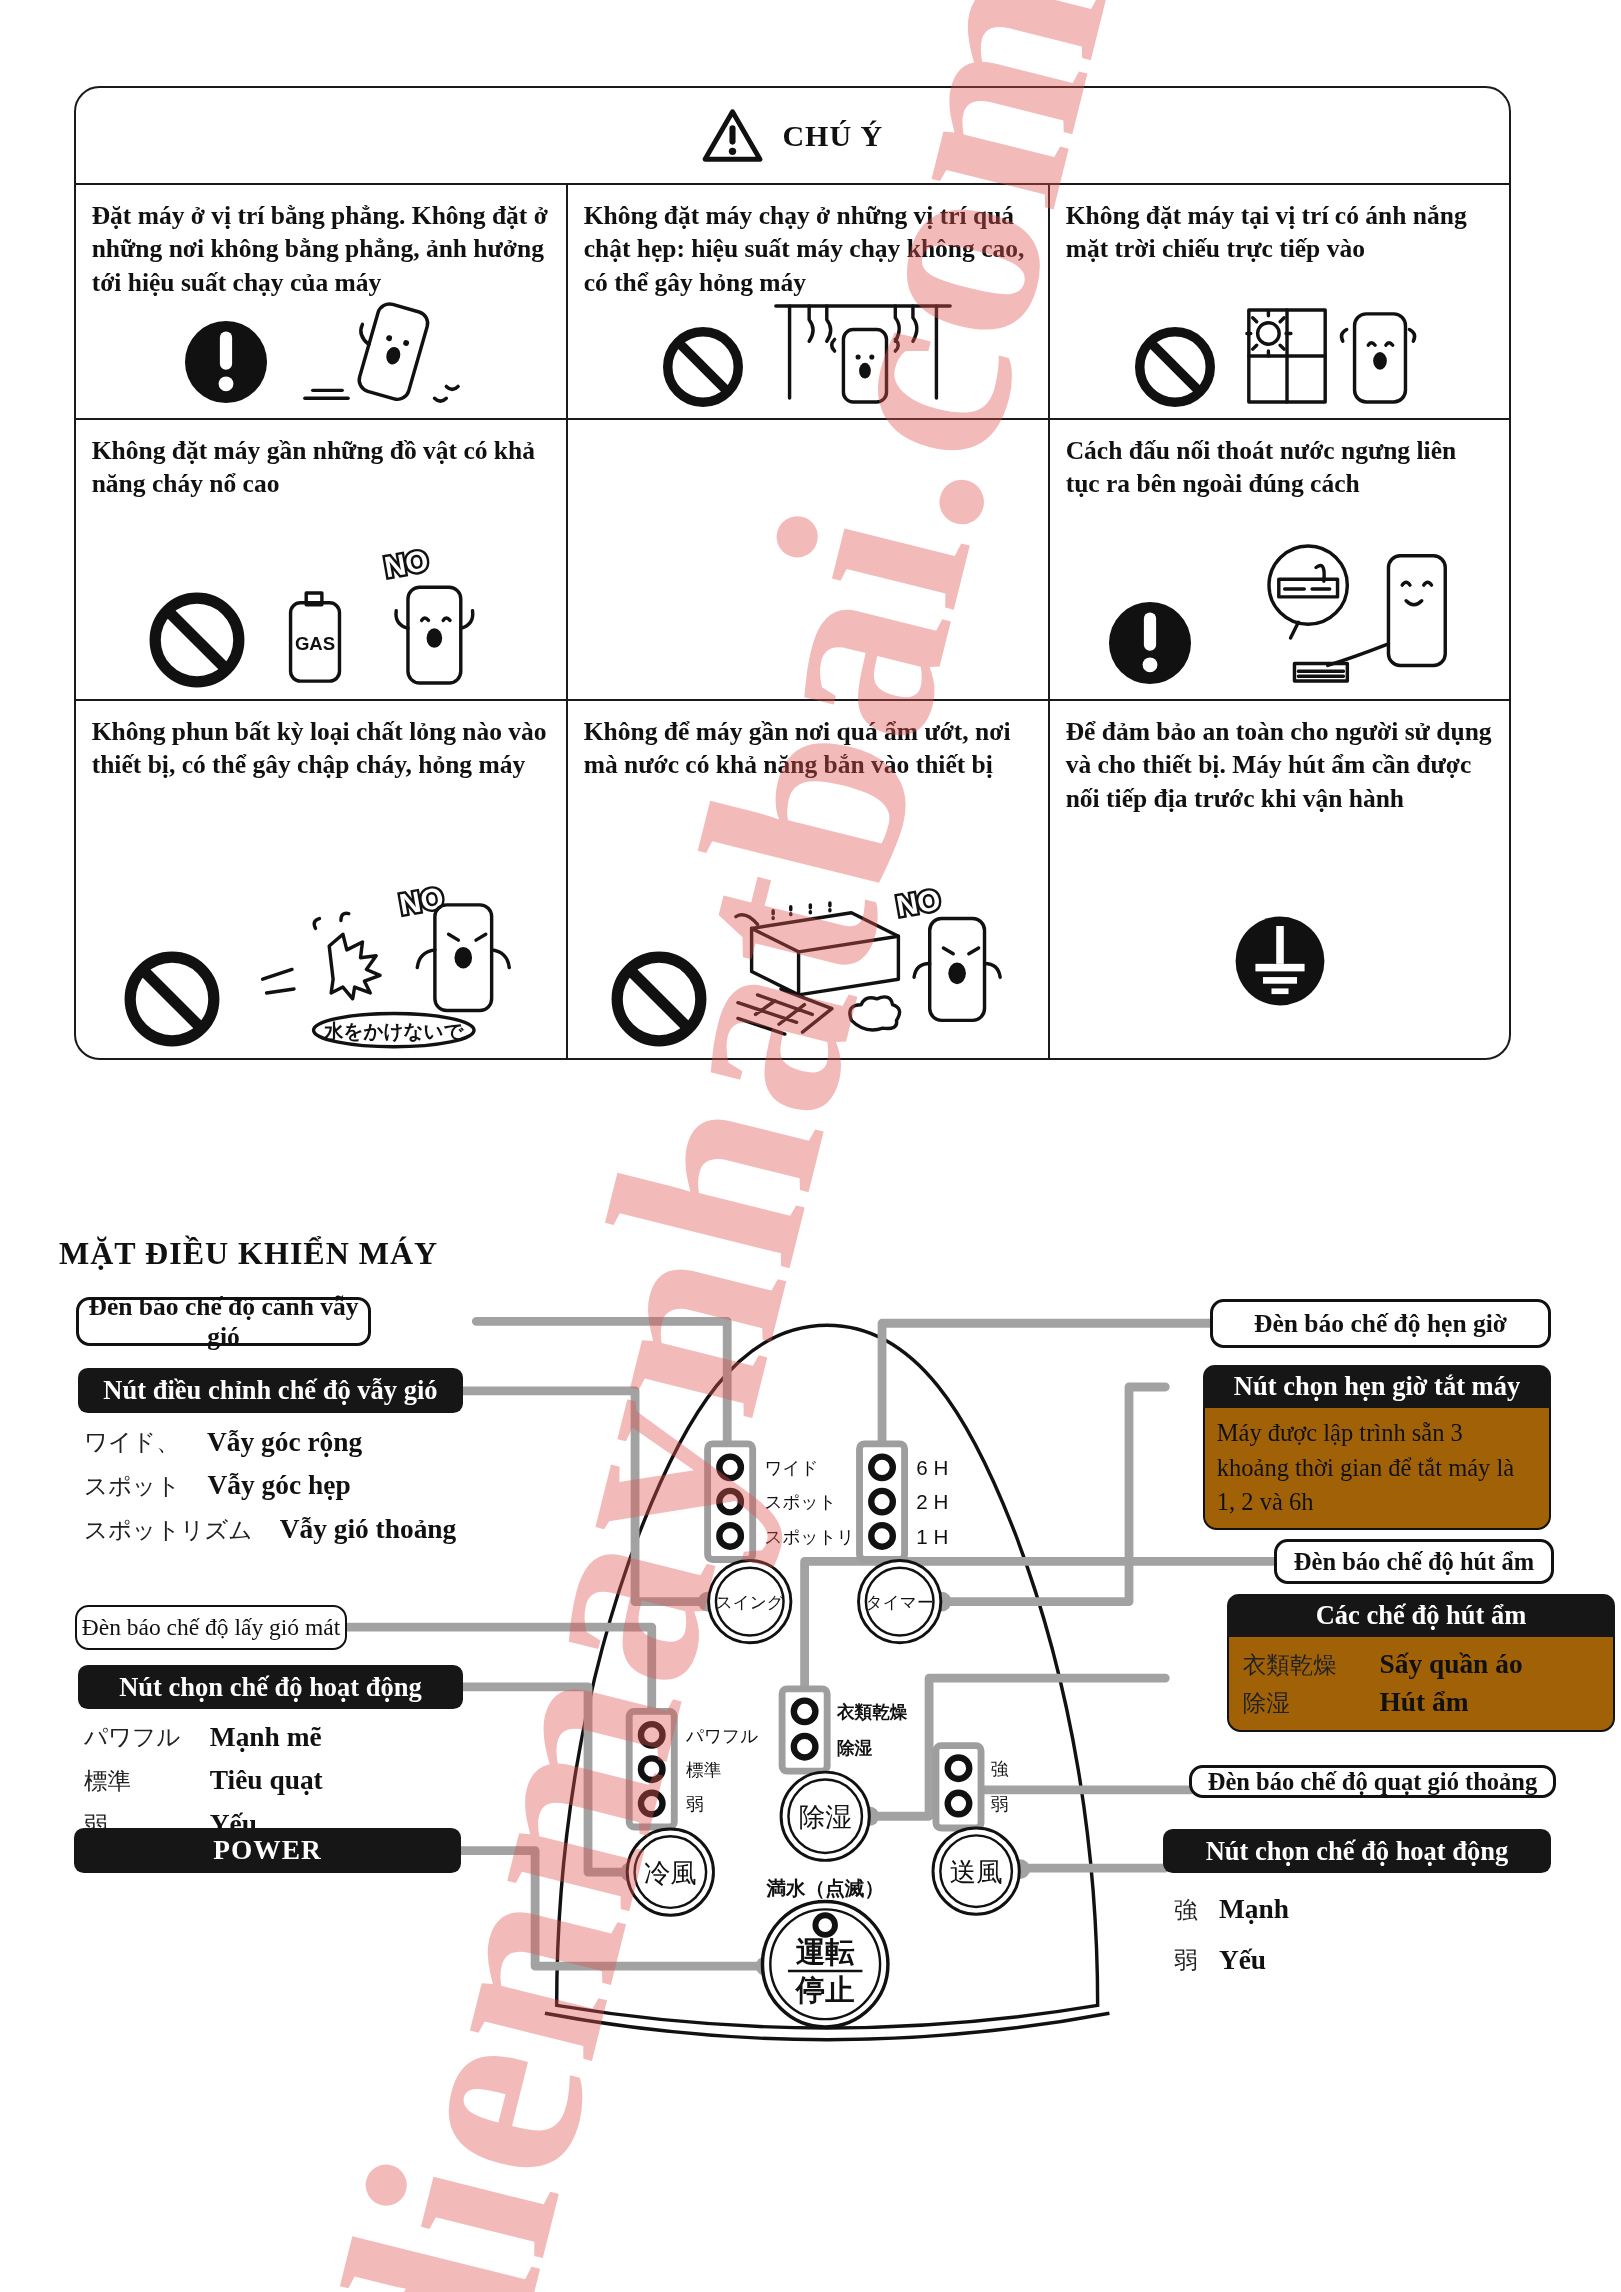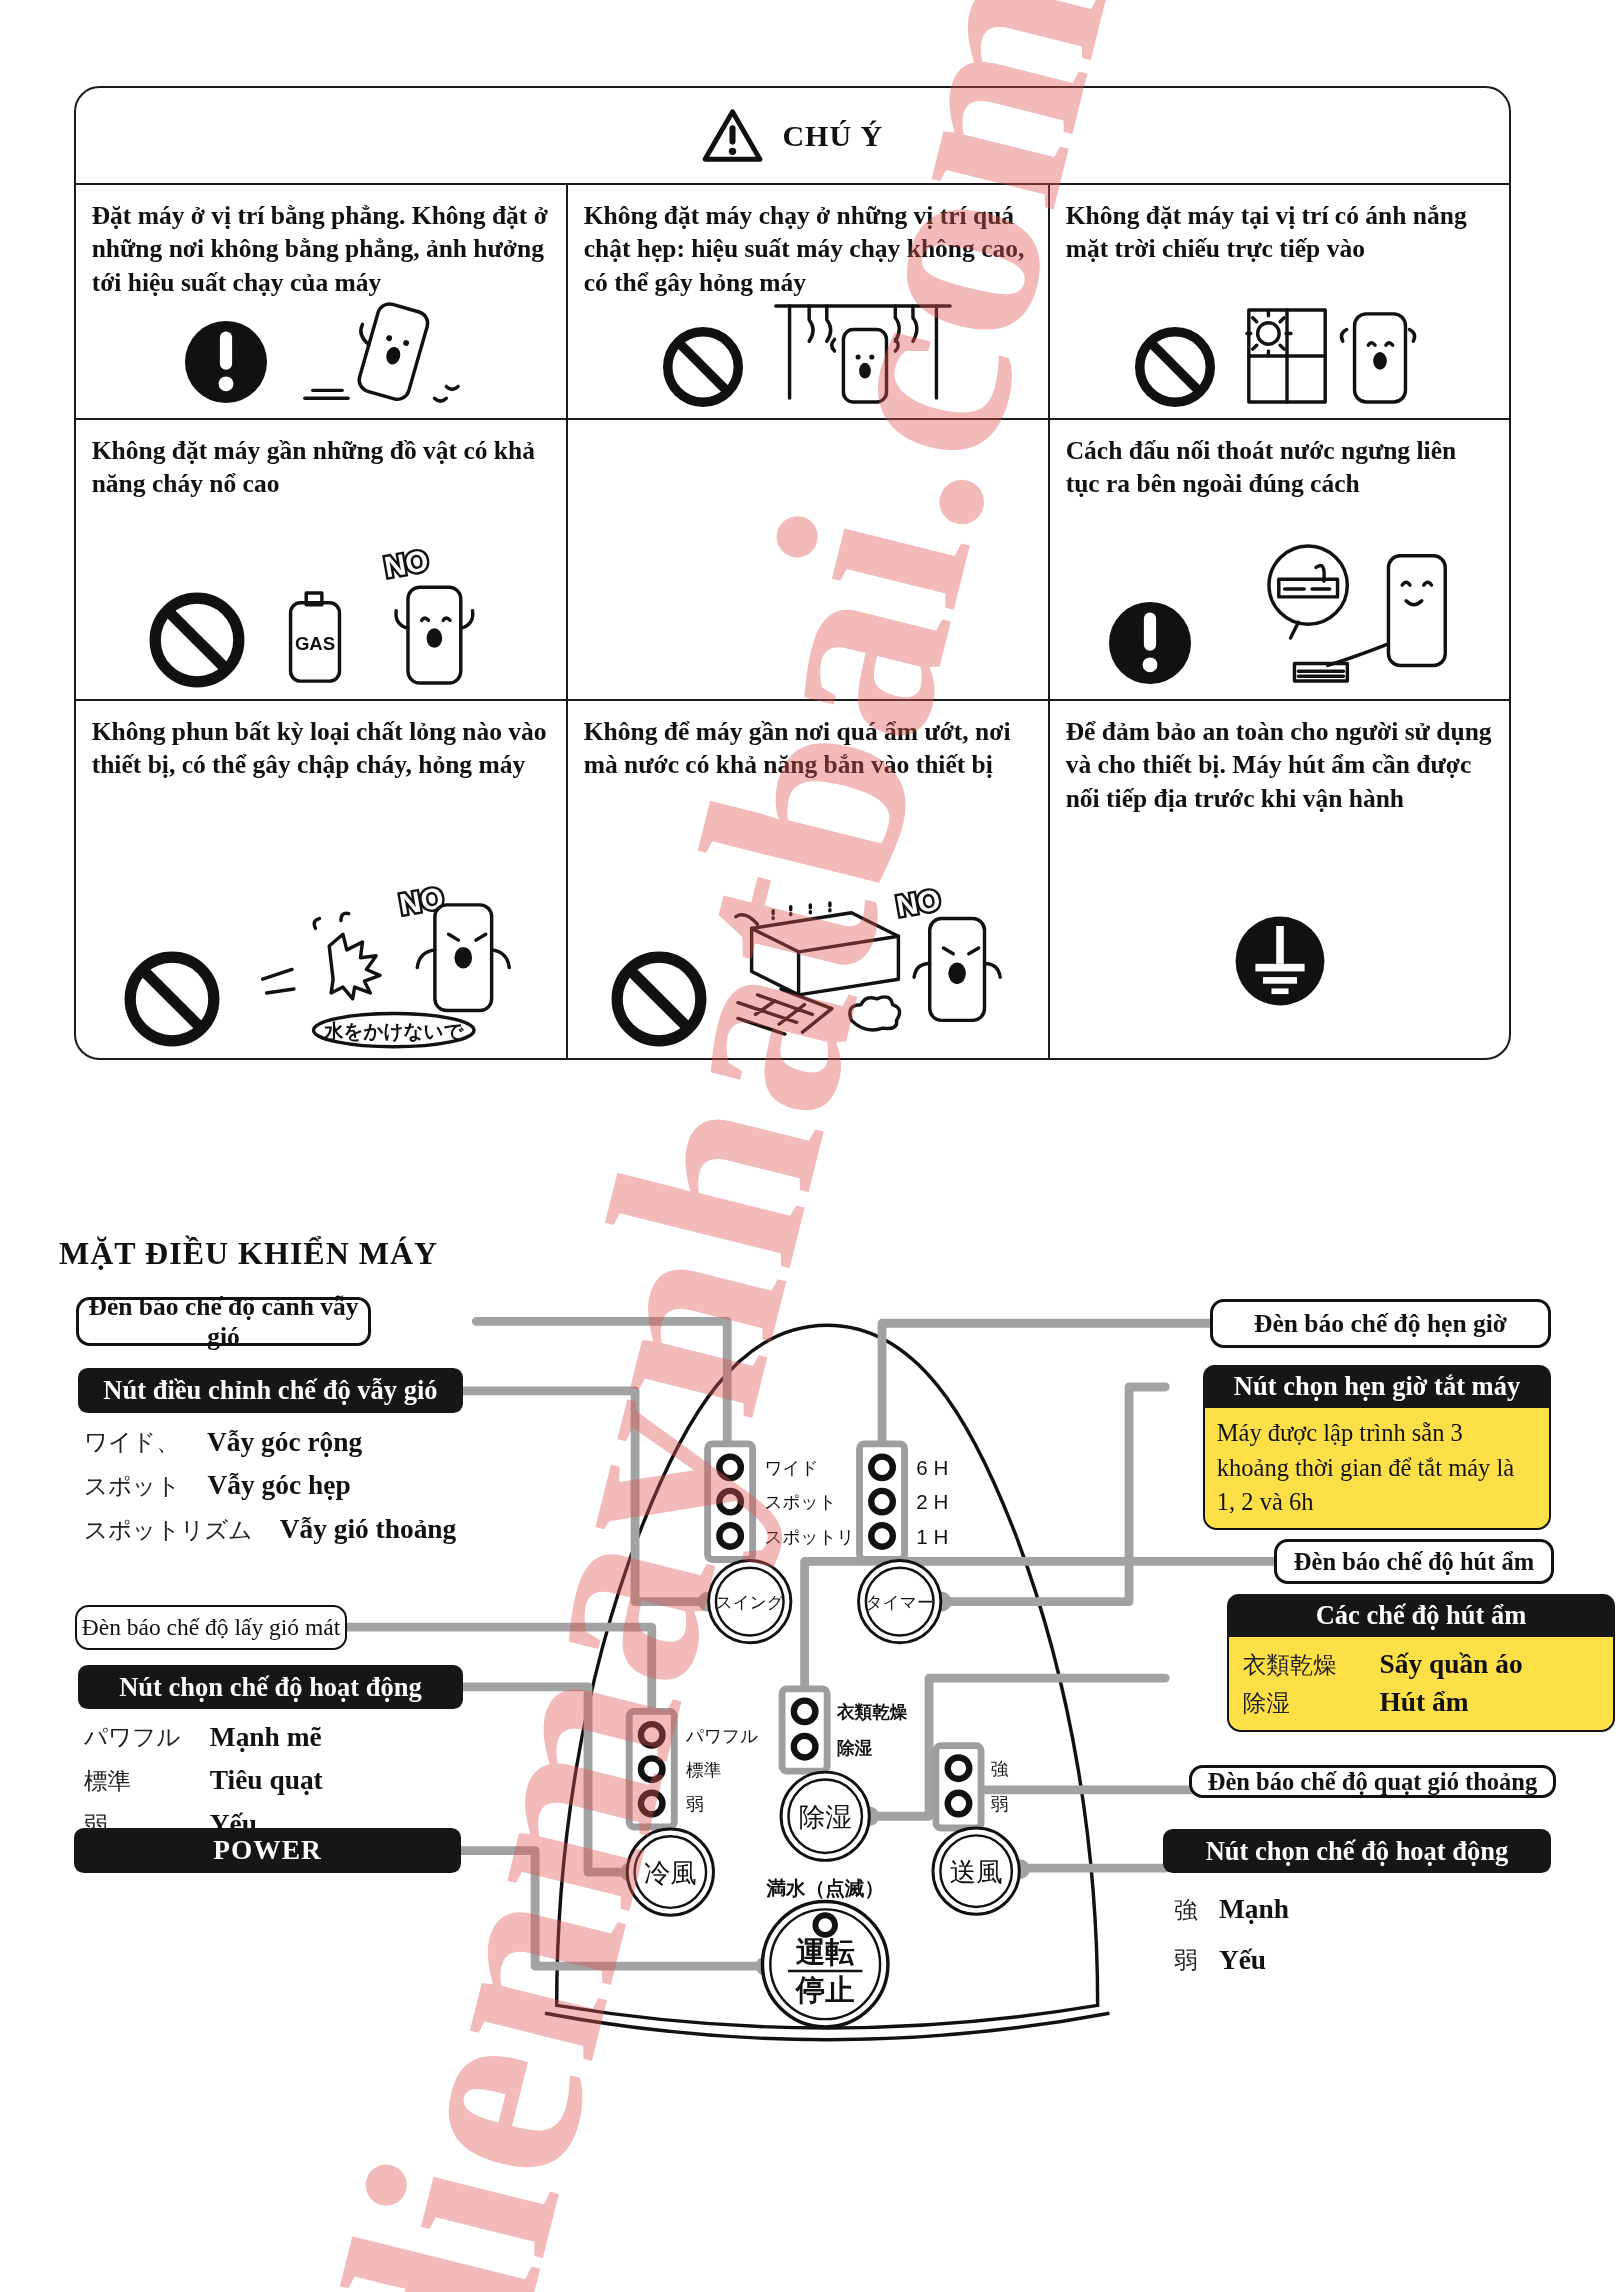--- a/index.html
+++ b/index.html
@@ -32,21 +32,21 @@
   .panel-svg{position:absolute;left:0;top:1274px;}
   .jp{font-family:"Liberation Sans","DejaVu Sans",sans-serif;}
 
   
   .co{position:absolute;box-sizing:border-box;display:flex;align-items:center;justify-content:center;text-align:center;background:#fff;}
   .co.outline{border:3.9px solid #111;border-radius:13.7px;font-weight:bold;}
   .co.black{background:#161616;color:#fff;border-radius:9.8px;font-weight:bold;}
   .composite{position:absolute;box-sizing:border-box;}
   .composite .hd{box-sizing:border-box;background:#161616;color:#fff;border-radius:11.8px 11.8px 0 0;
      display:flex;align-items:center;justify-content:center;font-weight:bold;}
-  .composite .bd{box-sizing:border-box;background:#fde047;border:2.9px solid #111;border-top:none;border-radius:0 0 13.7px 13.7px;}
+  .composite .bd{box-sizing:border-box;background:#a16207;border:2.9px solid #111;border-top:none;border-radius:0 0 13.7px 13.7px;}
   .trow{display:flex;align-items:baseline;margin-bottom:5.9px;}
   .trow .j{font-family:"Liberation Sans","DejaVu Sans",sans-serif;font-size:23.5px;color:#222;}
   .trow .v{font-size:27.4px;font-weight:bold;margin-left:27.4px;}
   .lrows{position:absolute;}
   .lrows .trow{height:38px;align-items:center;}
   .fixj .j{display:inline-block;}
 </style>
 </head>
 <body>
 

